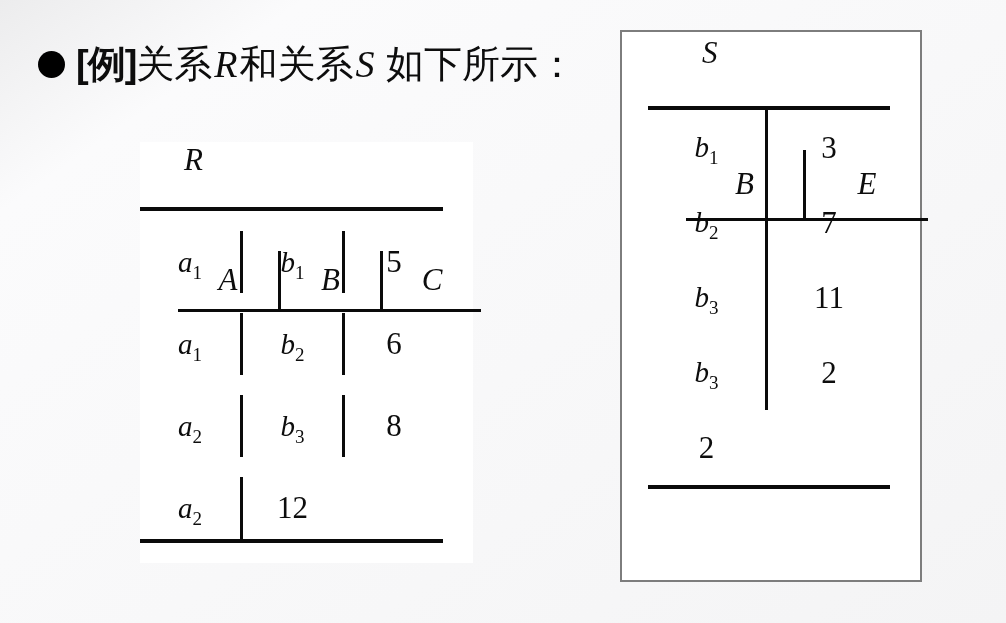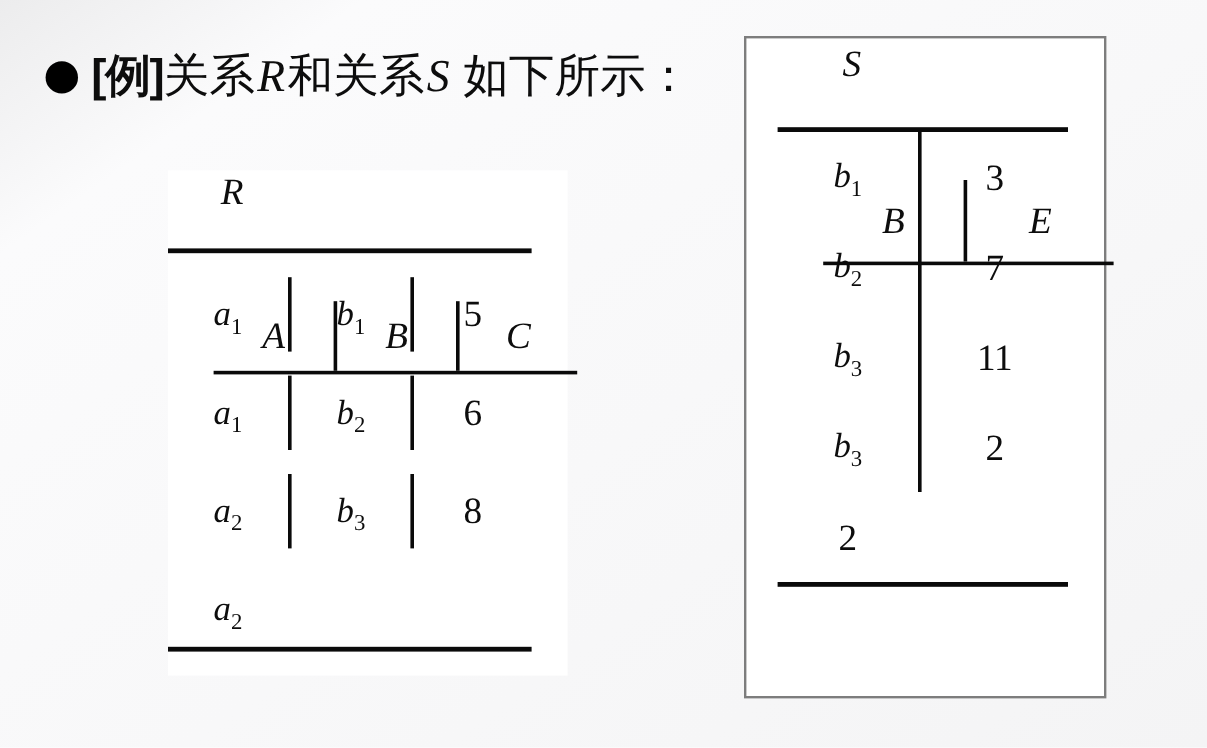--- a/index.html
+++ b/index.html
@@ -132,20 +132,23 @@
           <span class="val-letter">b<sub>3</sub></span>
         </div>
         <div class="cell">
           <span class="val-number">8</span>
         </div>
       </div>
       <div class="tbl-row">
         <div class="cell">
           <span class="val-letter">a<sub>2</sub></span>
         </div>
+        <div class="cell">
+          <span class="val-number">12</span>
+        </div>
       </div>
     </div>
 </div>
 
 <div class="s-box">
   <div class="rel-title">S</div>
   <div class="tbl tbl-s" id="table-S">
     <div class="tbl-row header">
         <div class="cell">
           <span class="hdr-letter">B</span>

